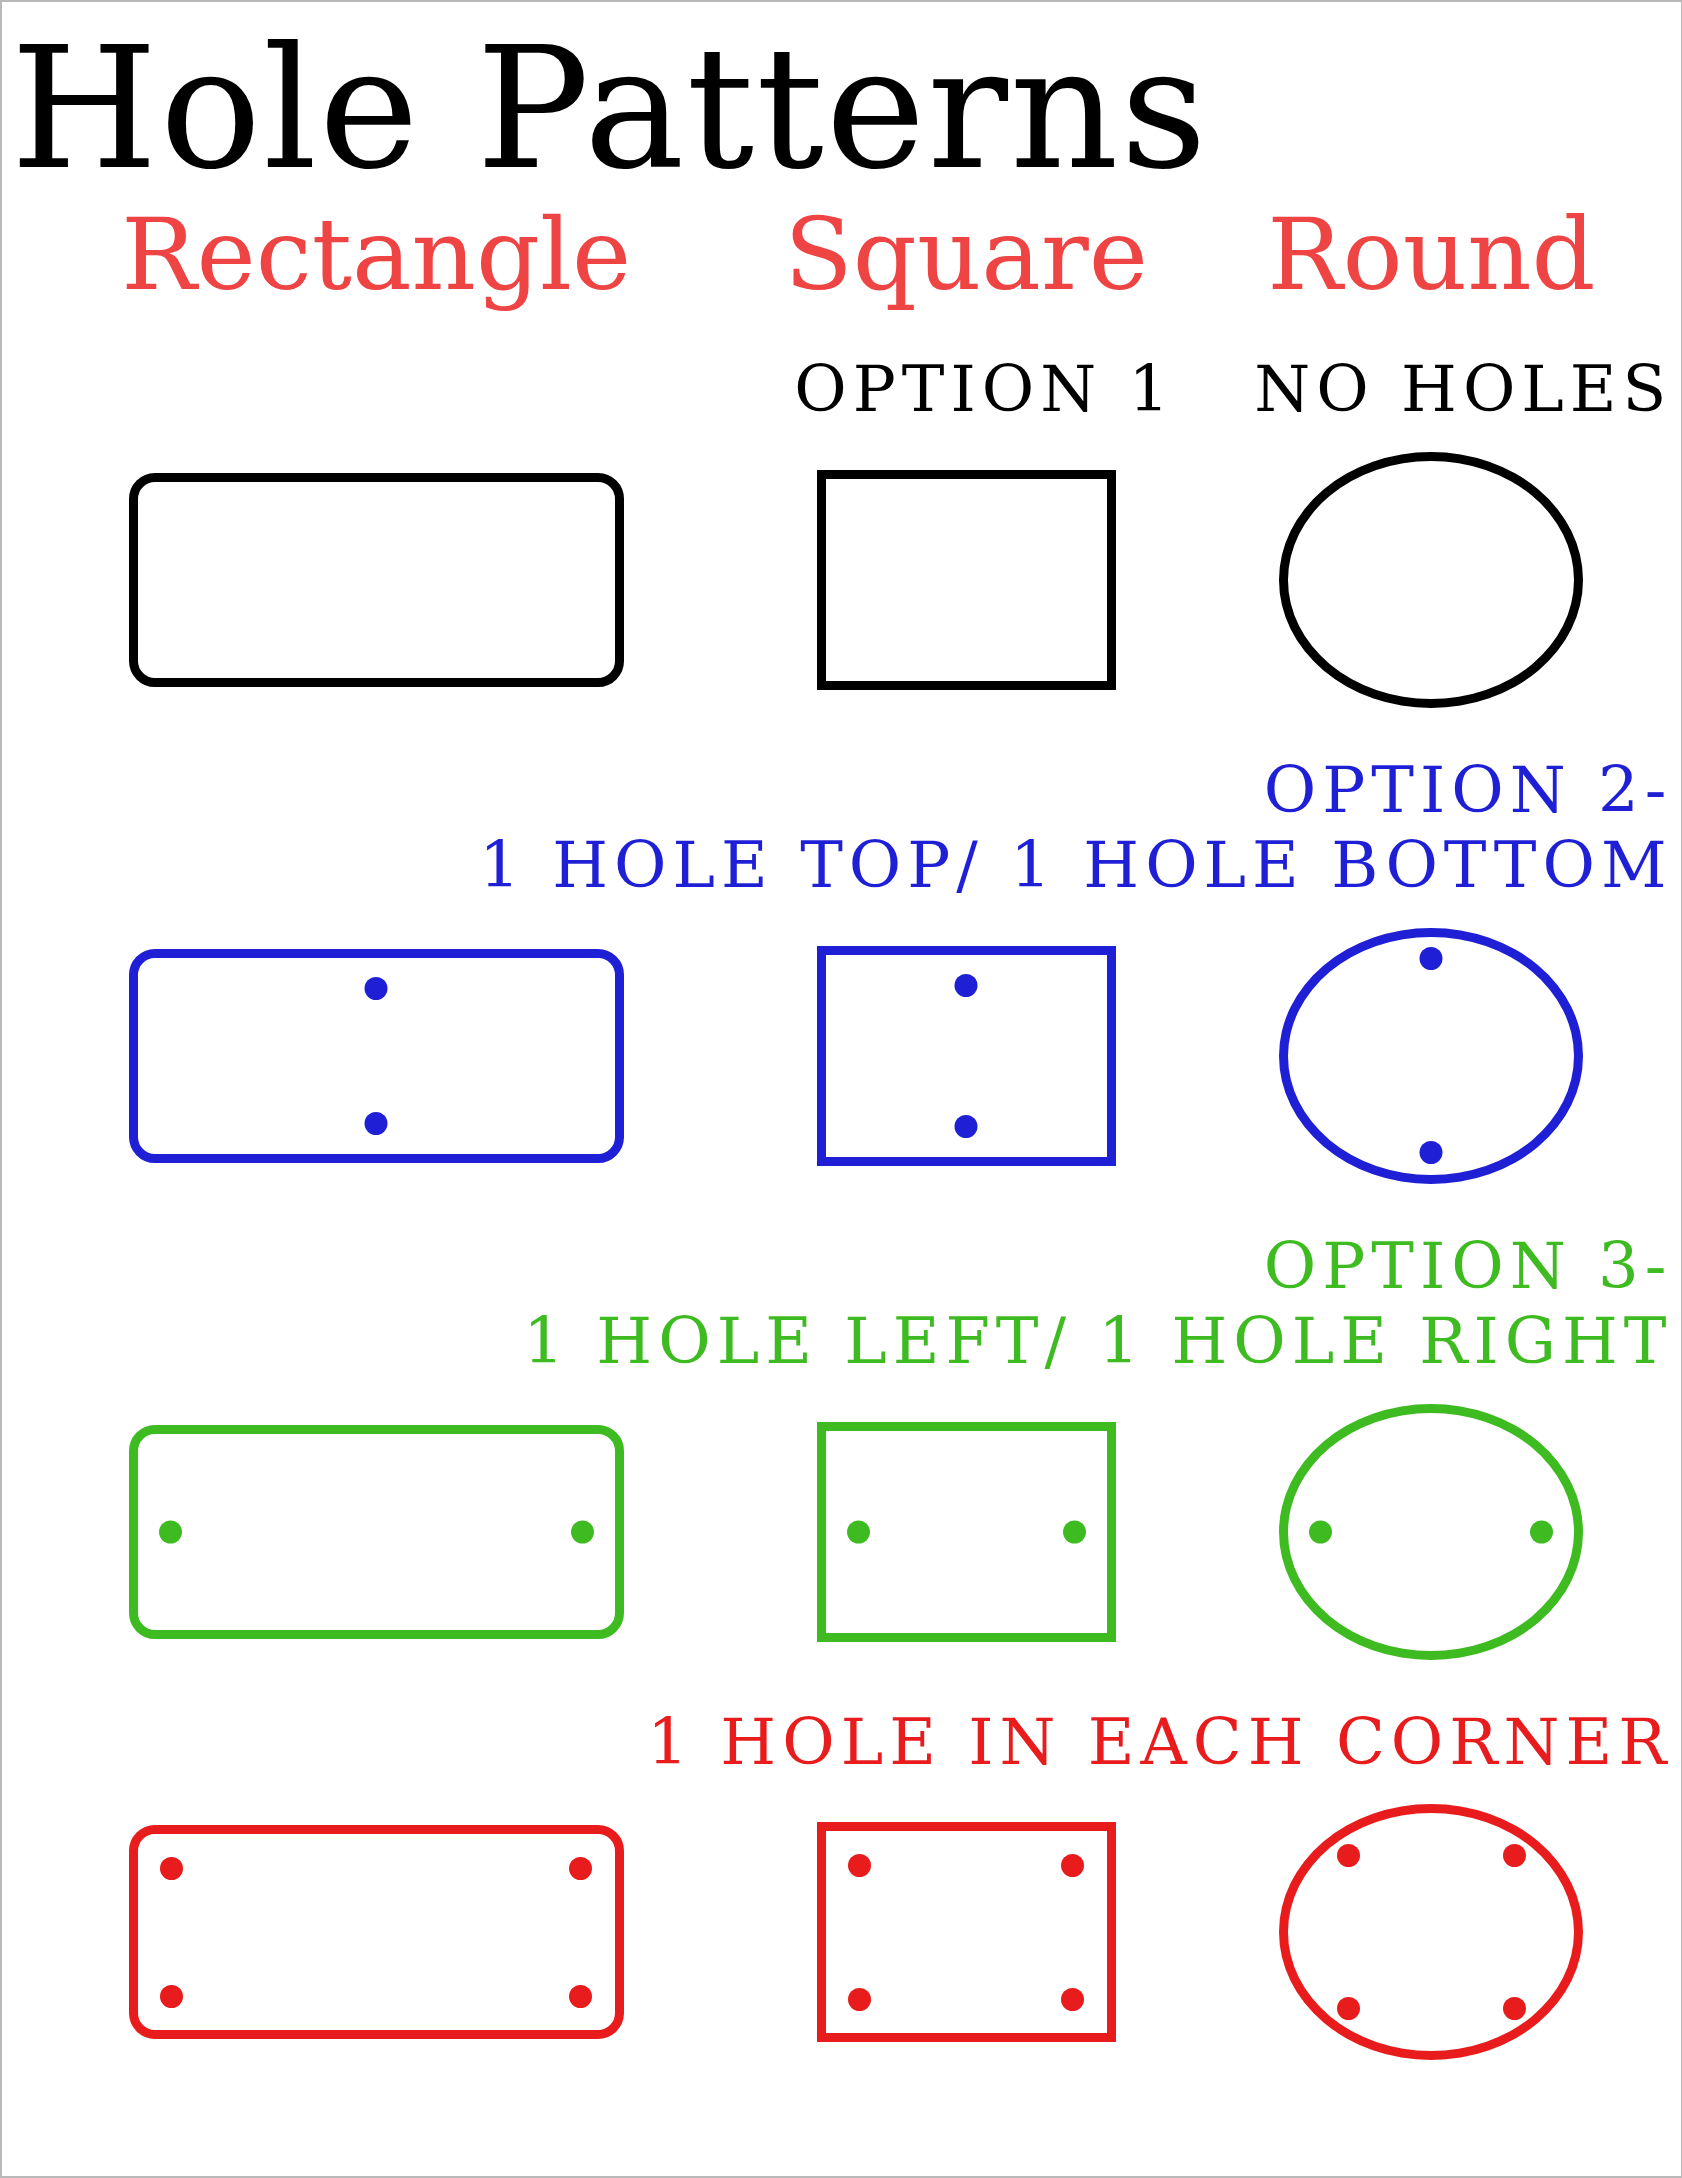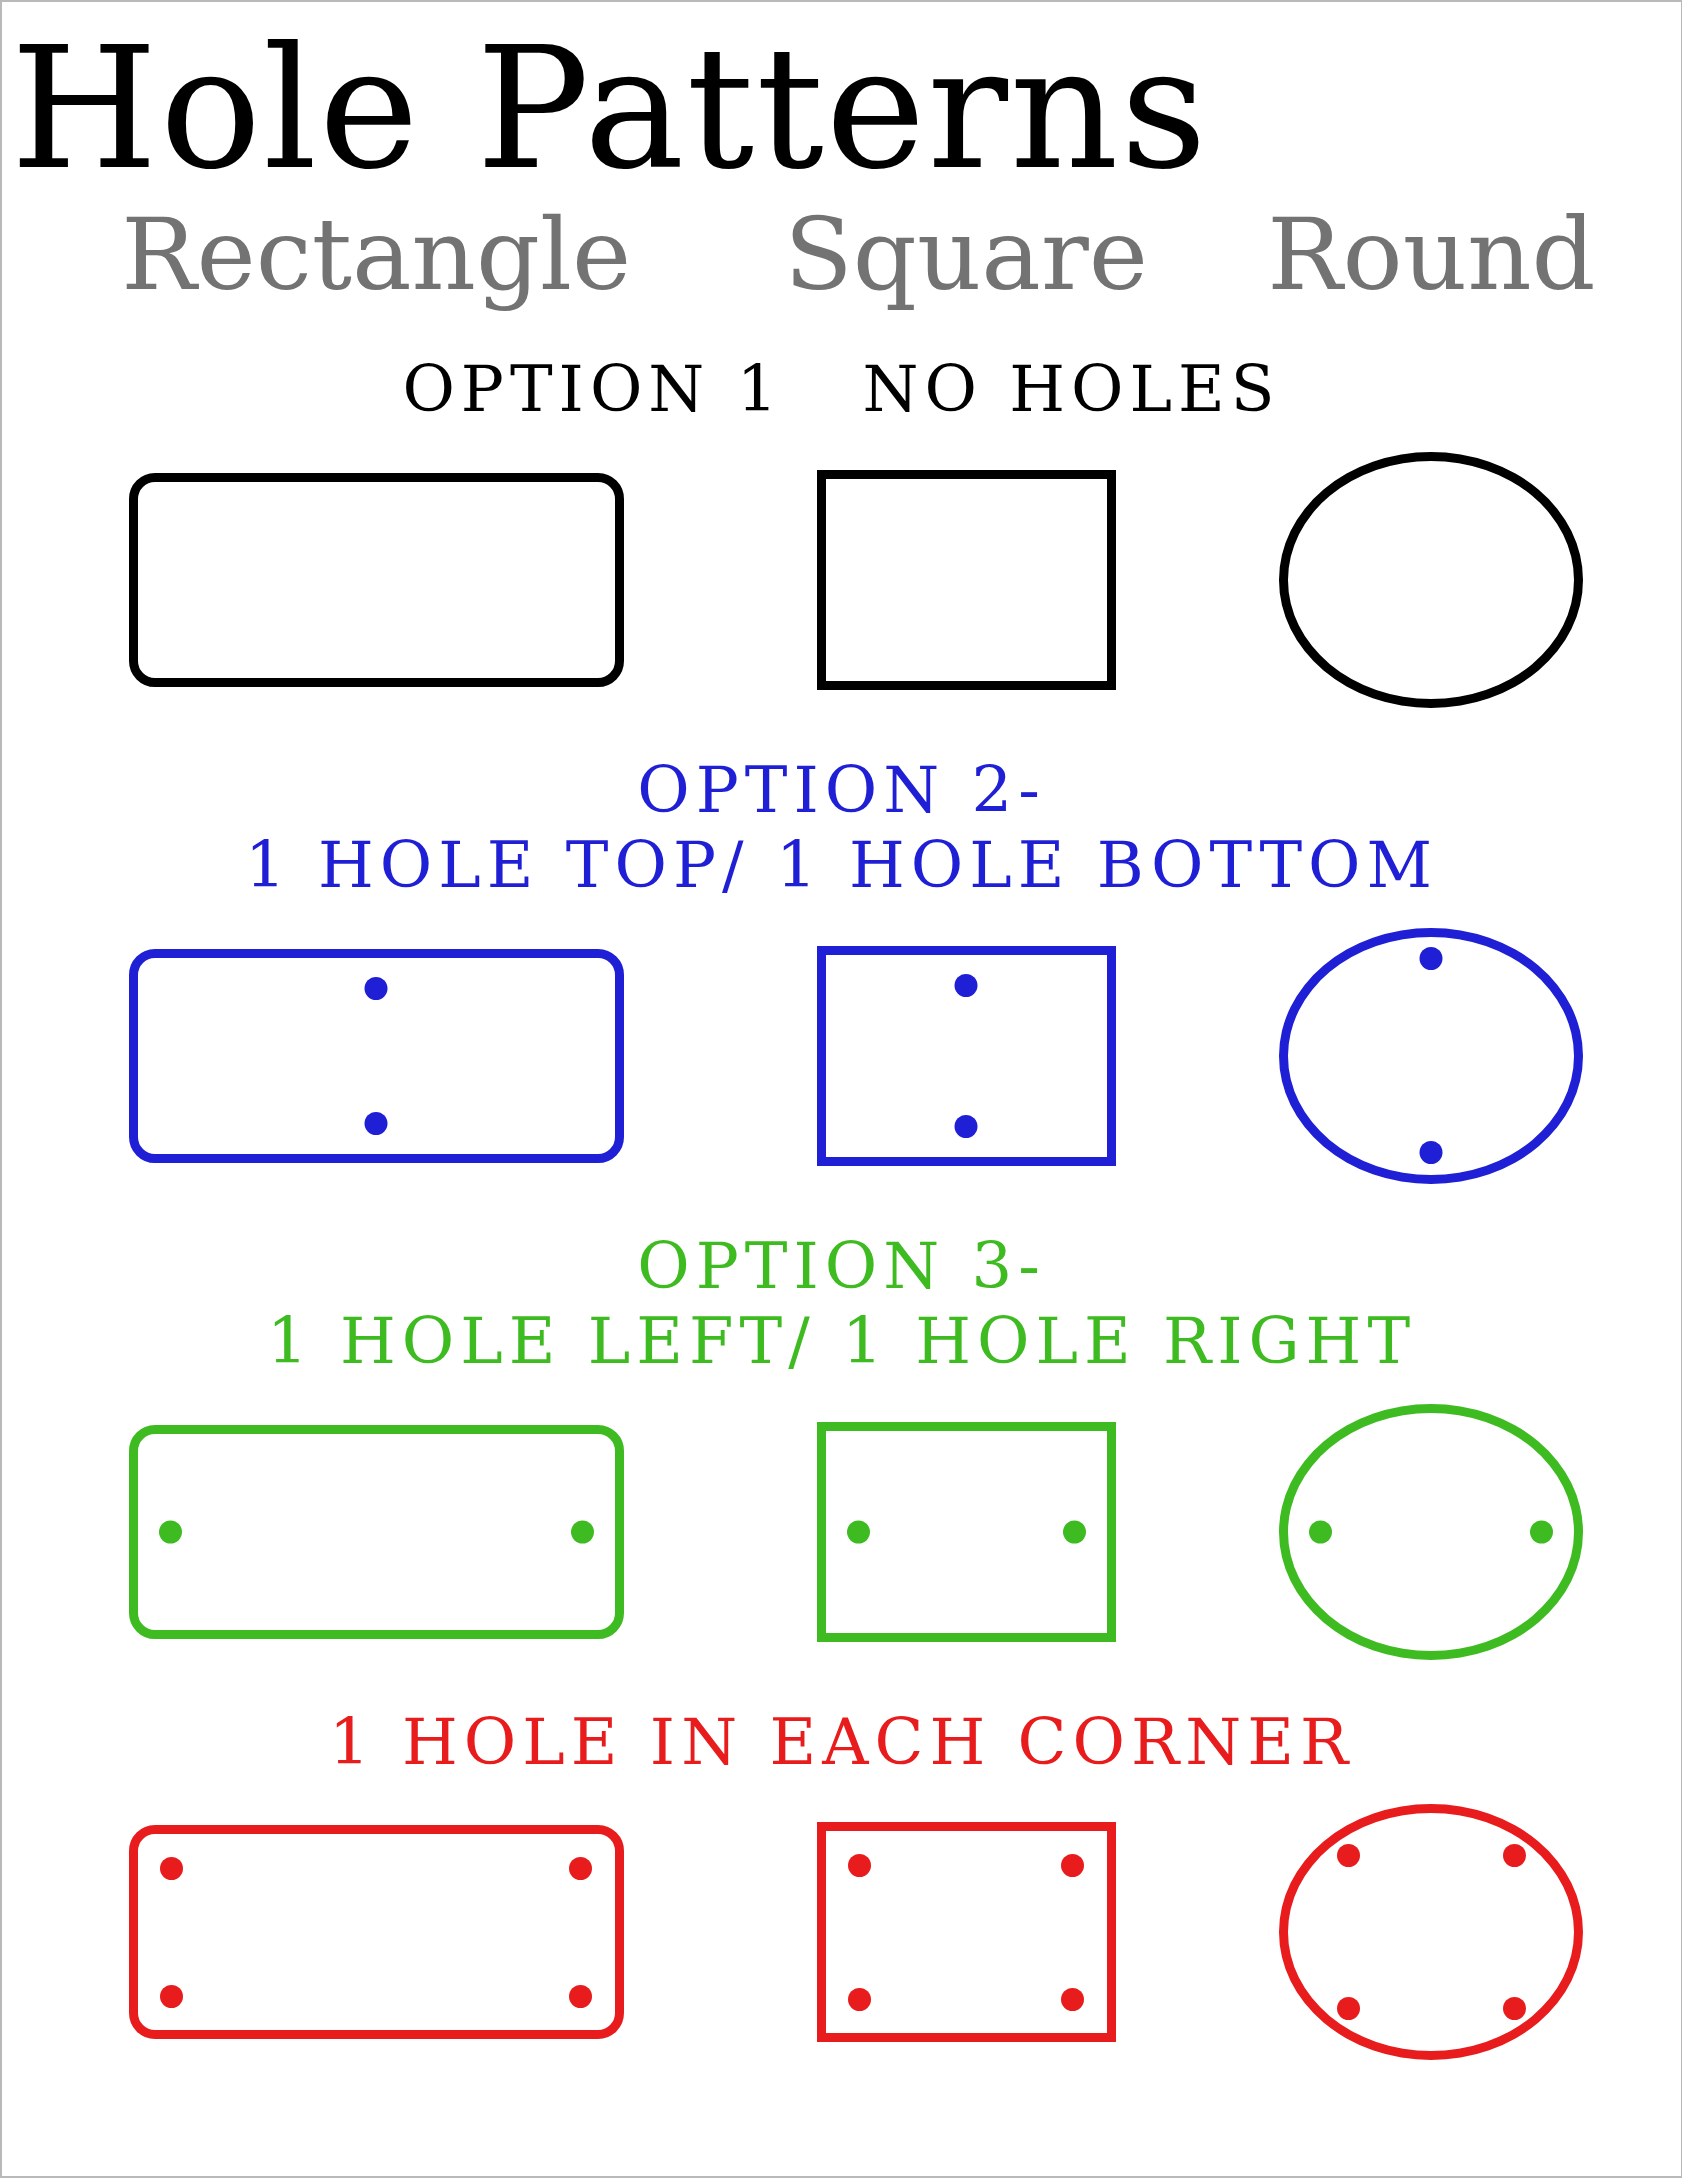--- a/index.html
+++ b/index.html
@@ -32,31 +32,31 @@
     grid-template-columns: 44% 27% 29%;
     align-items: center;
     justify-items: center;
   }
   .columns-row {
     margin-top: 7px;
     margin-bottom: 22.5px;
   }
   .col-label {
     font-size: 100px;
-    color: #737373;
+    color: #ef4444;
     line-height: 1.05;
     white-space: nowrap;
     text-align: center;
   }
   section.option {
     margin-bottom: 45px;
     color: var(--c, #000);
   }
   .heading {
-    text-align: center;
+    text-align: right;
     font-size: 64px;
     line-height: 1.18;
     letter-spacing: 6px;
     margin-bottom: 24px;
     white-space: nowrap;
     margin-top: 45px;
   }
   .h-line { min-height: 0; }
   .shapes { width: 100%; }
   .shape {

